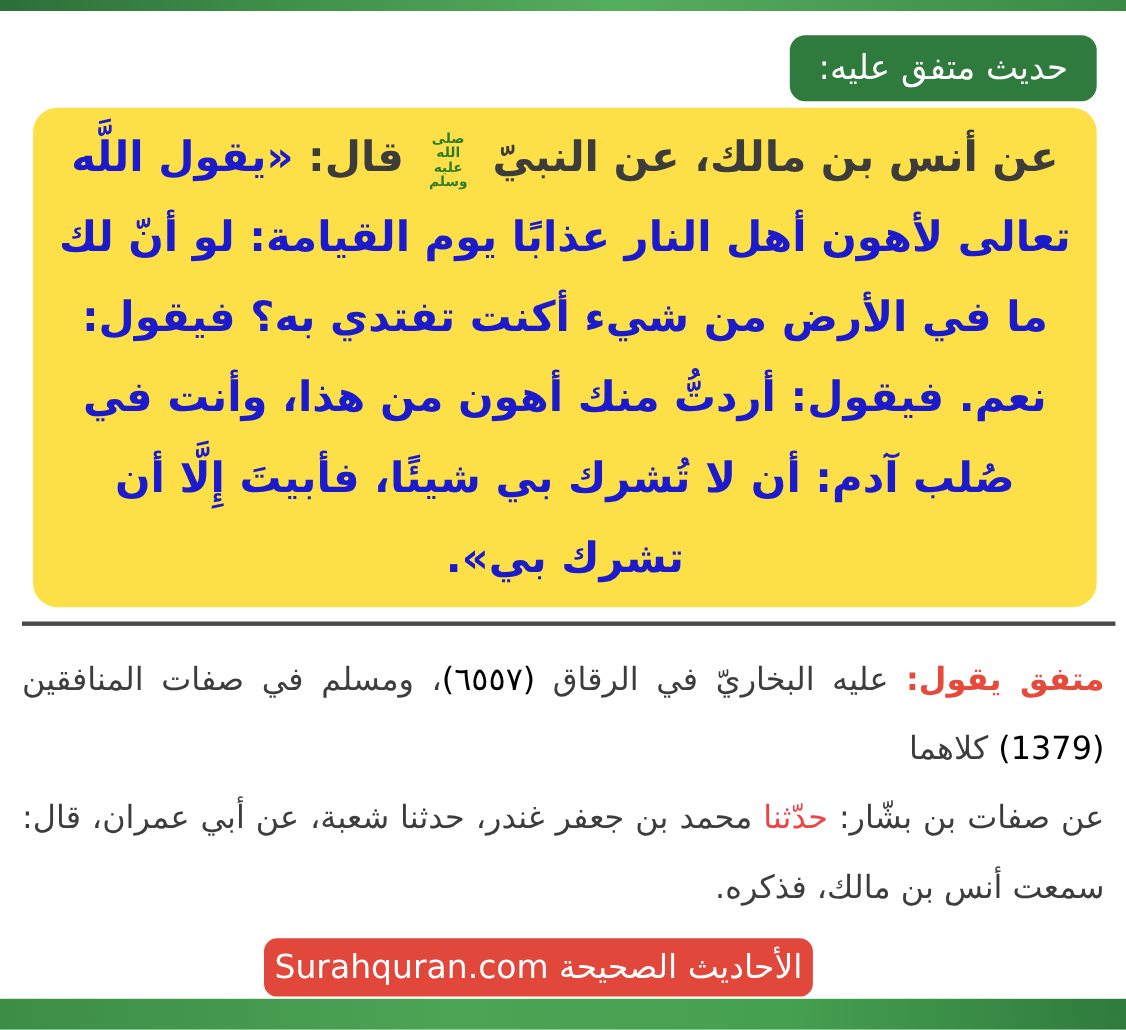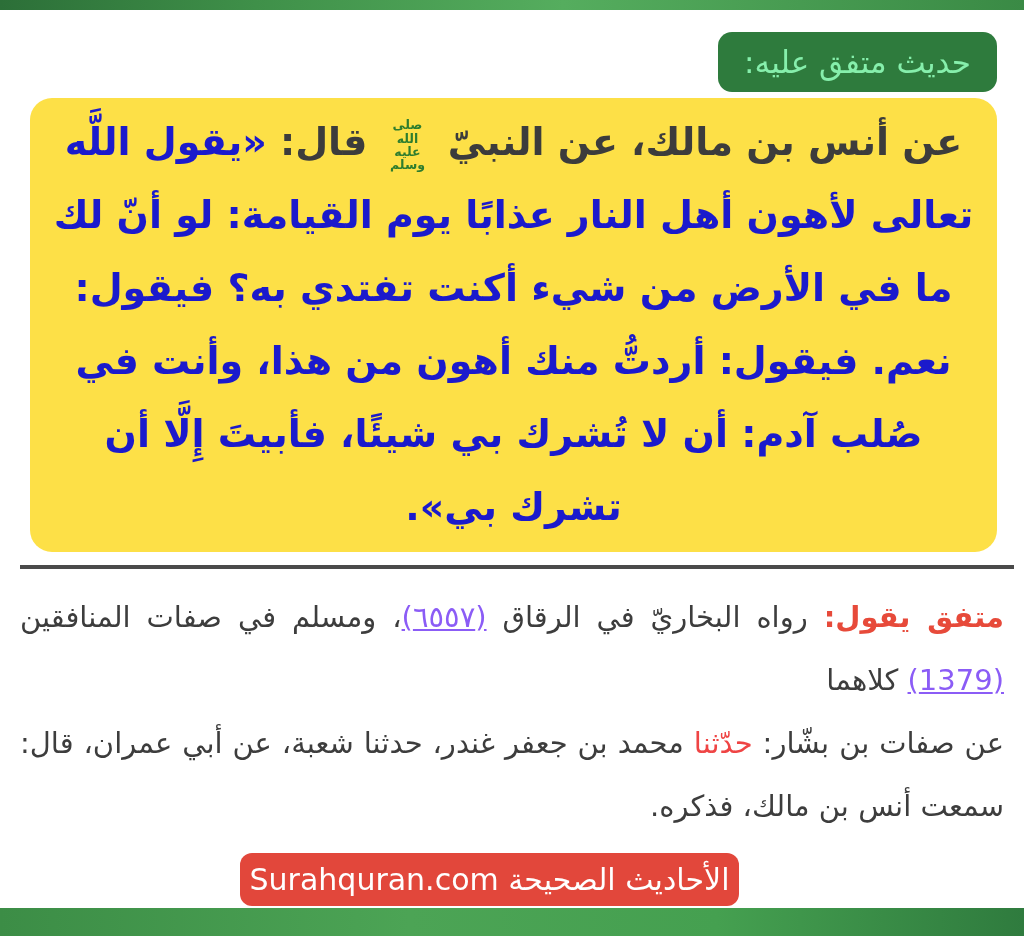--- a/index.html
+++ b/index.html
@@ -12,21 +12,21 @@
     position:absolute;top:0;left:0;width:1024px;height:10px;
     background:linear-gradient(90deg,#2c6f38 0%,#3f9049 25%,#55ad5e 55%,#3a8a45 100%);
   }
   .header-pill{
     position:absolute;top:32px;right:27px;width:279px;height:60px;
     background:#2e7b3d;border-radius:14px;
     display:flex;align-items:center;justify-content:center;
     direction:rtl;
   }
   .header-pill span{
-    color:#86efac;font-size:31px;letter-spacing:0;
+    color:#ffffff;font-size:31px;letter-spacing:0;
   }
   .hadith-box{
     position:absolute;top:98px;left:30px;right:27px;height:454px;
     background:#fde047;border-radius:22px;
     display:flex;align-items:center;justify-content:center;
     padding:0 18px;box-sizing:border-box;
   }
   .hadith-text{
     margin:0;direction:rtl;text-align:center;
     font-size:38px;font-weight:bold;line-height:1.92;
@@ -43,21 +43,21 @@
     position:absolute;top:565px;left:20px;right:10px;height:4px;
     background:#4a4a4a;
   }
   .takhrij{
     position:absolute;top:586px;left:20px;right:20px;
     direction:rtl;text-align:justify;
     font-size:29px;line-height:63px;color:#3d3d3d;
   }
   .takhrij p{margin:0;}
   .takhrij .red{color:#e74a3a;font-weight:bold;}
-  .takhrij .green{color:#8b5cf6;text-decoration:underline;}
+  .takhrij .green{color:#000000;}
   .takhrij .blue2{color:#ef4444;}
   .footer-banner{
     position:absolute;top:853px;left:240px;width:499px;height:53px;
     background:#e2473b;border-radius:12px;
     display:flex;align-items:center;justify-content:center;
     direction:rtl;
   }
   .footer-banner span{color:#ffffff;font-size:30px;}
   .bottom-bar{
     position:absolute;top:908px;left:0;width:1024px;height:28px;
@@ -75,21 +75,21 @@
 
 <div class="hadith-box">
   <p class="hadith-text">
     <span class="dark">عن أنس بن مالك، عن النبيّ </span><span class="salla">صلى الله عليه وسلم</span><span class="dark"> قال: </span><span class="blue">«يقول اللَّه تعالى لأهون أهل النار عذابًا يوم القيامة: لو أنّ لك ما في الأرض من شيء أكنت تفتدي به؟ فيقول: نعم. فيقول: أردتُّ منك أهون من هذا، وأنت في صُلب آدم: أن لا تُشرك بي شيئًا، فأبيتَ إِلَّا أن تشرك بي».</span>
   </p>
 </div>
 
 <div class="divider"></div>
 
 <div class="takhrij">
-  <p><span class="red">متفق يقول:</span><span> رواه البخاريّ في الرقاق </span><span class="green">(٦٥٥٧)</span><span>، ومسلم في صفات المنافقين </span><span class="green">(1379)</span><span> كلاهما</span></p>
+  <p><span class="red">متفق يقول:</span><span> عليه البخاريّ في الرقاق </span><span class="green">(٦٥٥٧)</span><span>، ومسلم في صفات المنافقين </span><span class="green">(1379)</span><span> كلاهما</span></p>
   <p><span>عن صفات بن بشّار: </span><span class="blue2">حدّثنا</span><span> محمد بن جعفر غندر، حدثنا شعبة، عن أبي عمران، قال: سمعت أنس بن مالك، فذكره.</span></p>
 </div>
 
 <div class="footer-banner">
   <span>الأحاديث الصحيحة Surahquran.com</span>
 </div>
 
 <div class="bottom-bar"></div>
 
 </body></html>

